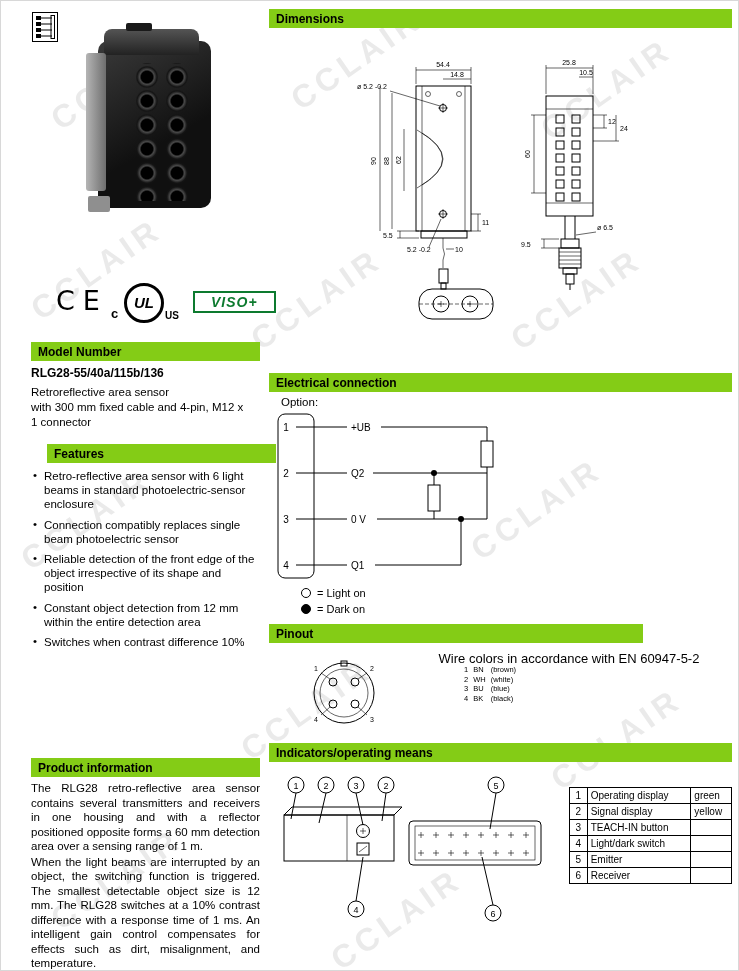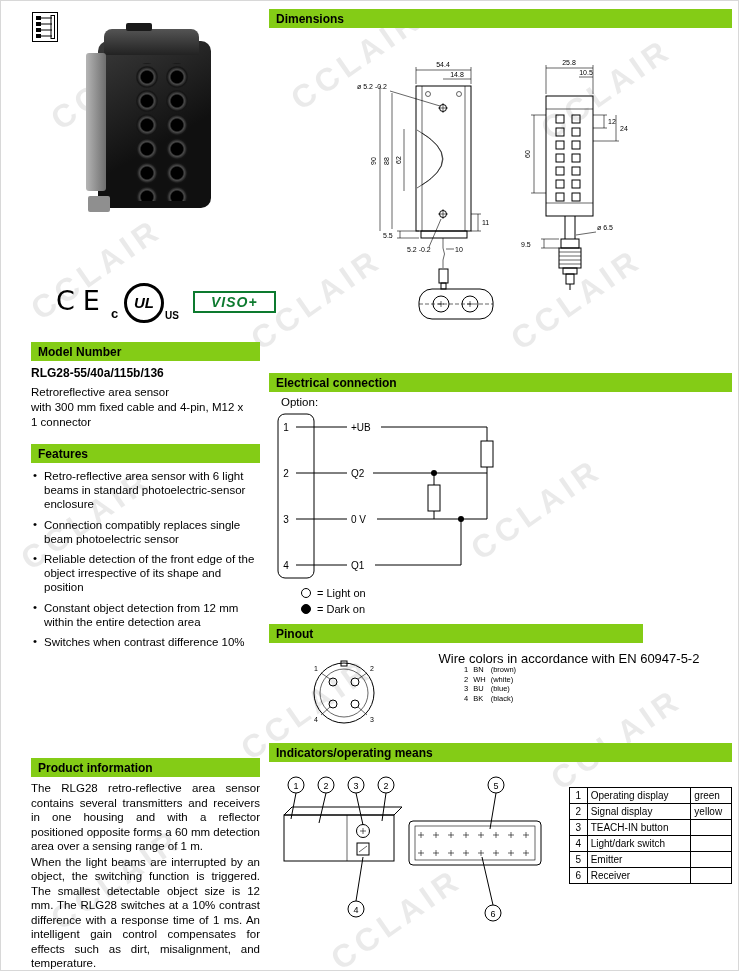--- a/index.html
+++ b/index.html
@@ -110,21 +110,21 @@
     </div>
     <div class="abs" style="left:162px;top:290px;">
       <span class="viso">VISO+</span>
     </div>
 
     <div class="abs sec-h" style="left:0;top:341px;width:229px;">Model Number</div>
     <div class="abs txt bold" style="left:0;top:365px;font-size:12px;">RLG28-55/40a/115b/136</div>
     <div class="abs txt" style="left:0;top:384px;">Retroreflective area sensor</div>
     <div class="abs txt" style="left:0;top:399px;width:220px;">with 300 mm fixed cable and 4-pin, M12 x 1 connector</div>
 
-    <div class="abs sec-h" style="left:0;top:443px;width:229px;">Features</div>
+    <div class="abs sec-h" style="left:16px;top:443px;width:229px;">Features</div>
     <ul class="features abs" style="left:0;top:468px;width:226px;">
       <li>Retro-reflective area sensor with 6 light beams in standard photoelectric-sensor enclosure</li>
       <li>Connection compatibly replaces single beam photoelectric sensor</li>
       <li>Reliable detection of the front edge of the object irrespective of its shape and position</li>
       <li>Constant object detection from 12 mm within the entire detection area</li>
       <li>Switches when contrast difference 10%</li>
     </ul>
 
     <div class="abs sec-h" style="left:0;top:757px;width:229px;">Product information</div>
     <div class="abs txt pinfo" style="left:0;top:780px;width:229px;">

